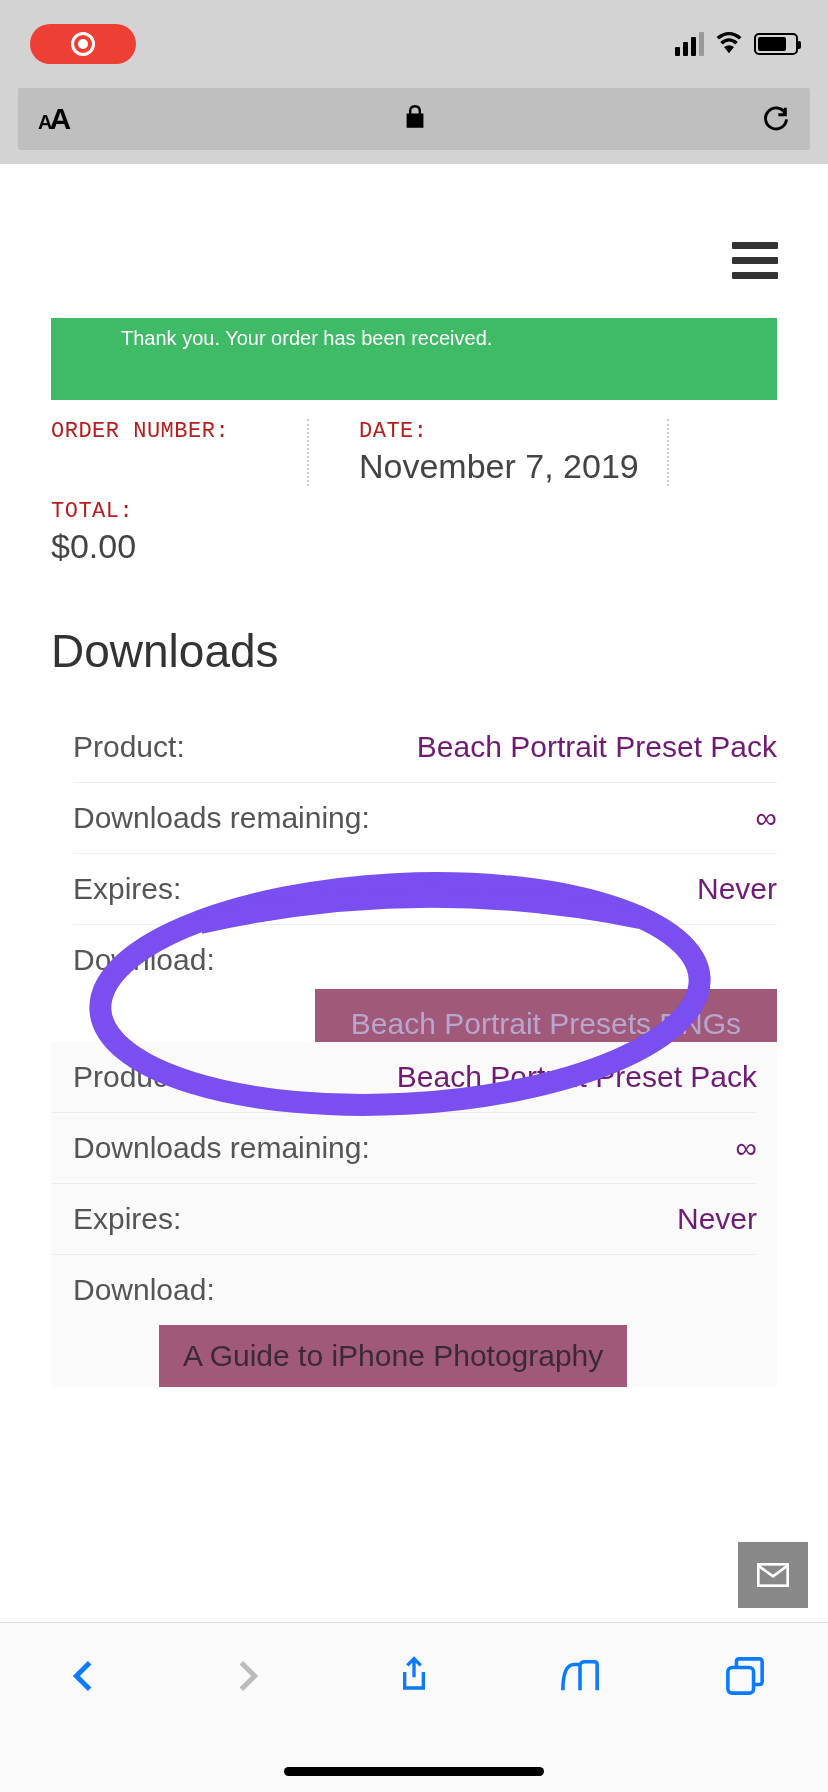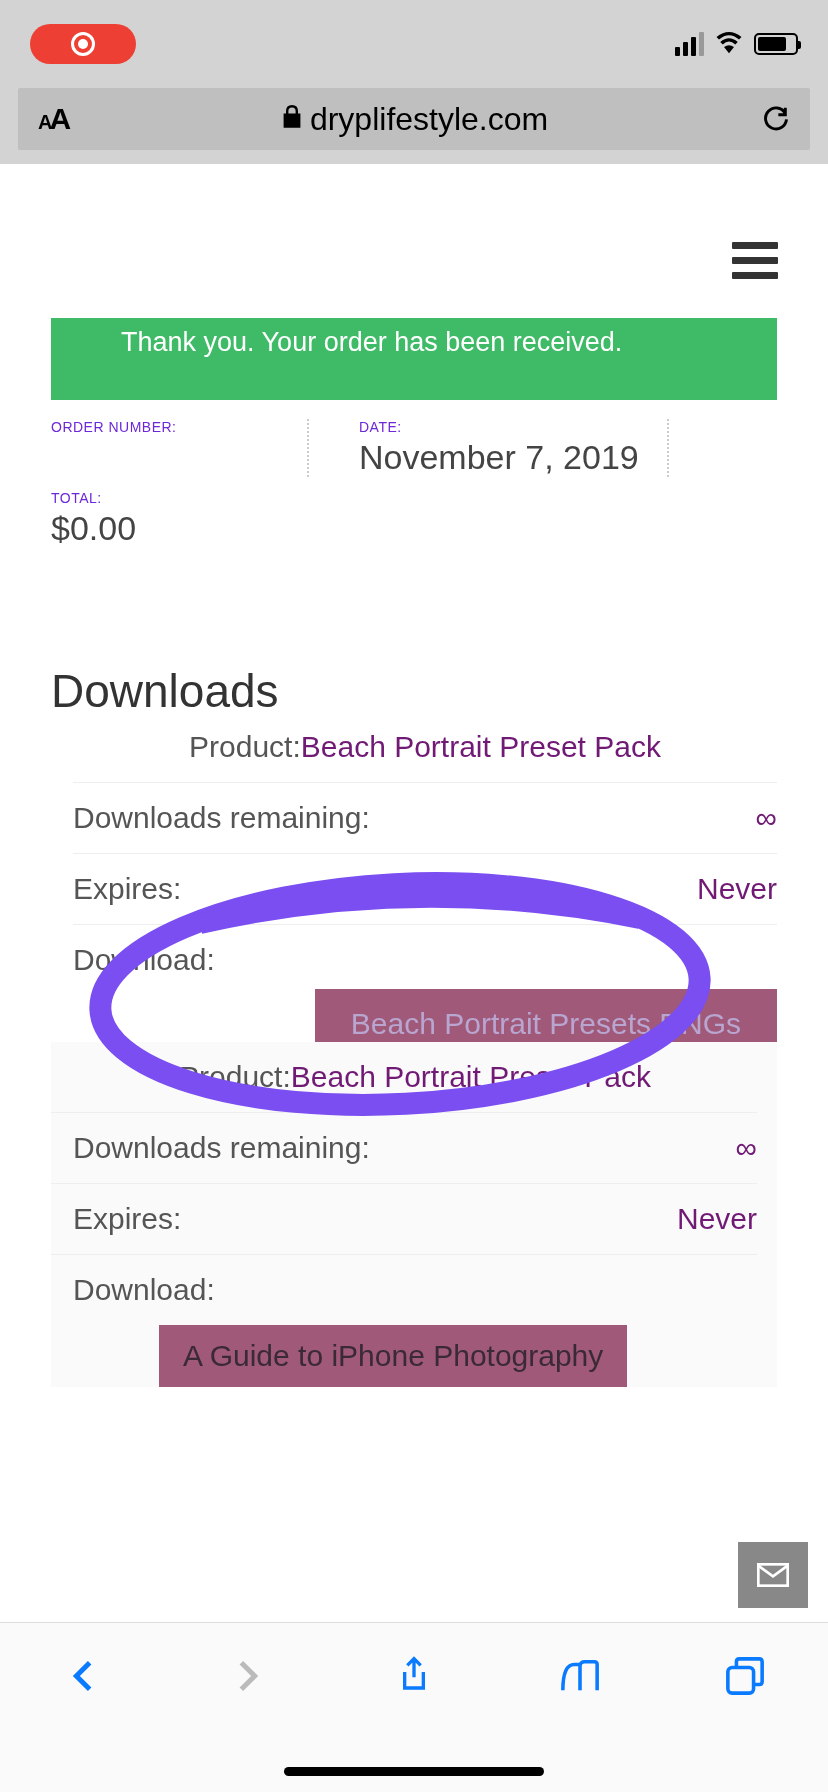--- a/index.html
+++ b/index.html
@@ -88,21 +88,21 @@
     }
     .hamburger-line { width: 46px; height: 7px; background: #333; border-radius: 1px; }
     .success-banner {
       position: absolute;
       top: 154px;
       left: 51px;
       right: 51px;
       height: 82px;
       background: #3fbb68;
       color: #fff;
-      font-size: 27px;
+      font-size: 20px;
       padding: 8px 20px 8px 70px;
       line-height: 1.25;
     }
     .order-details {
       position: absolute;
       top: 250px;
       left: 51px;
       right: 51px;
     }
     .order-row1 {
@@ -116,45 +116,44 @@
     .order-cell.first { width: 258px; }
     .order-cell.second { padding-left: 50px; }
     .divider-dot {
       position: absolute;
       right: 0;
       top: 5px;
       bottom: 5px;
       width: 2px;
       border-right: 2px dotted #ccc;
     }
-    .order-label { font-size: 14px; color: #6d28d9; letter-spacing: 0.5px; }
+    .order-label { font-size: 22px; color: #b91c1c; letter-spacing: 0.5px; font-family: Liberation Mono, monospace; }
     .order-value { font-size: 34px; color: #444; margin-top: 3px; }
     .order-row2 { margin-top: 8px; }
     .downloads-heading {
       position: absolute;
       top: 460px;
       left: 51px;
       font-size: 46px;
       color: #333;
       font-weight: 400;
-      margin-top: 40px;
     }
     .download-item {
       position: absolute;
       left: 73px;
       right: 51px;
     }
     .dl-row {
       display: flex;
       justify-content: space-between;
       align-items: center;
       padding: 18px 0;
       border-top: 1px solid #eee;
     }
-    .dl-row.first { border-top: none; justify-content: center; }
+    .dl-row.first { border-top: none; }
     .dl-label { font-size: 30px; color: #555; }
     .dl-value { font-size: 30px; color: #701a75; }
     .dl-button-row {
       padding: 12px 0 18px 0;
       border-top: 1px solid #eee;
       text-align: right;
     }
     .download-btn {
       display: inline-block;
       background: #a05978;
@@ -245,21 +244,20 @@
 <div class="url-bar-container">
   <div class="url-bar">
     <span class="aa-icon"><span style="font-size:20px">A</span>A</span>
     <div class="url-center">
       <span class="lock-icon">
         <svg viewBox="0 0 16 20">
             <path d="M4 8 V5 Q4 1 8 1 Q12 1 12 5 V8 M2 8 H14 V18 H2 Z" fill="none" stroke="#000" stroke-width="2"></path>
             <rect x="2" y="8" width="12" height="10" fill="#000"></rect>
           </svg>
       </span>
-      <span class="url-text">dryplifestyle.com</span>
     </div>
     <span class="refresh-icon">
       <svg viewBox="0 0 24 24">
           <path d="M20 4 L20 10 L14 10 M20 9 A9 9 0 1 0 21 14" fill="none" stroke="#000" stroke-width="2.5"></path>
         </svg>
     </span>
   </div>
 </div>
 
 <div class="content-area">

